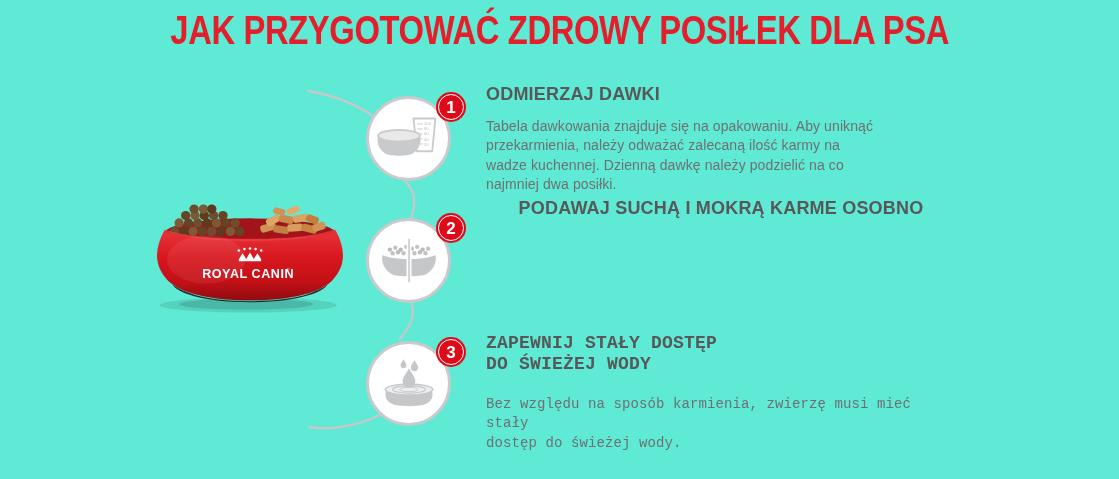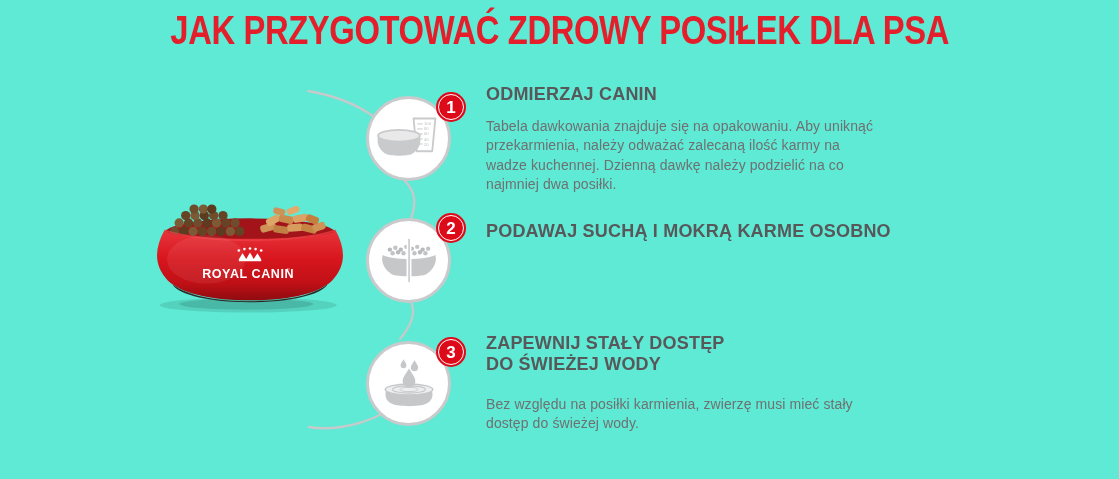--- a/index.html
+++ b/index.html
@@ -188,31 +188,31 @@
       <path d="M35,12 C38,17.5 42,21.5 42,26 A7,7 0 1,1 28,26 C28,21.5 32,17.5 35,12 Z" fill="#c6c7c9"></path>
       <path d="M29,2 C30.4,4.6 32.2,6.4 32.2,8.5 A3.2,3.2 0 1,1 25.8,8.5 C25.8,6.4 27.6,4.6 29,2 Z" fill="#c6c7c9"></path>
       <path d="M41,3 C42.8,6.2 45,8.5 45,11 A4,4 0 1,1 37,11 C37,8.5 39.2,6.2 41,3 Z" fill="#c6c7c9"></path>
     </svg>
   </div>
   <div class="badge" style="left:436px;top:337px;">
       <span>3</span>
     </div>
 
   <section class="step" style="top:84px;">
-    <h2 class="step-title">ODMIERZAJ CANIN</h2>
+    <h2 class="step-title">ODMIERZAJ DAWKI</h2>
     <p class="step-body">Tabela dawkowania znajduje się na opakowaniu. Aby uniknąć
 przekarmienia, należy odważać zalecaną ilość karmy na
 wadze kuchennej. Dzienną dawkę należy podzielić na co
 najmniej dwa posiłki.</p>
   </section>
 
-  <section class="step" style="top:221px;">
+  <section class="step" style="top:198px;text-align:center;">
     <h2 class="step-title">PODAWAJ SUCHĄ I MOKRĄ KARME OSOBNO</h2>
   </section>
 
-  <section class="step" style="top:333px;">
+  <section class="step" style="top:333px;font-family:Liberation Mono, monospace;">
     <h2 class="step-title">ZAPEWNIJ STAŁY DOSTĘP
 DO ŚWIEŻEJ WODY</h2>
-    <p class="step-body mt-lg">Bez względu na posiłki karmienia, zwierzę musi mieć stały
+    <p class="step-body mt-lg">Bez względu na sposób karmienia, zwierzę musi mieć stały
 dostęp do świeżej wody.</p>
   </section>
 
 </div>
 
 </body></html>

